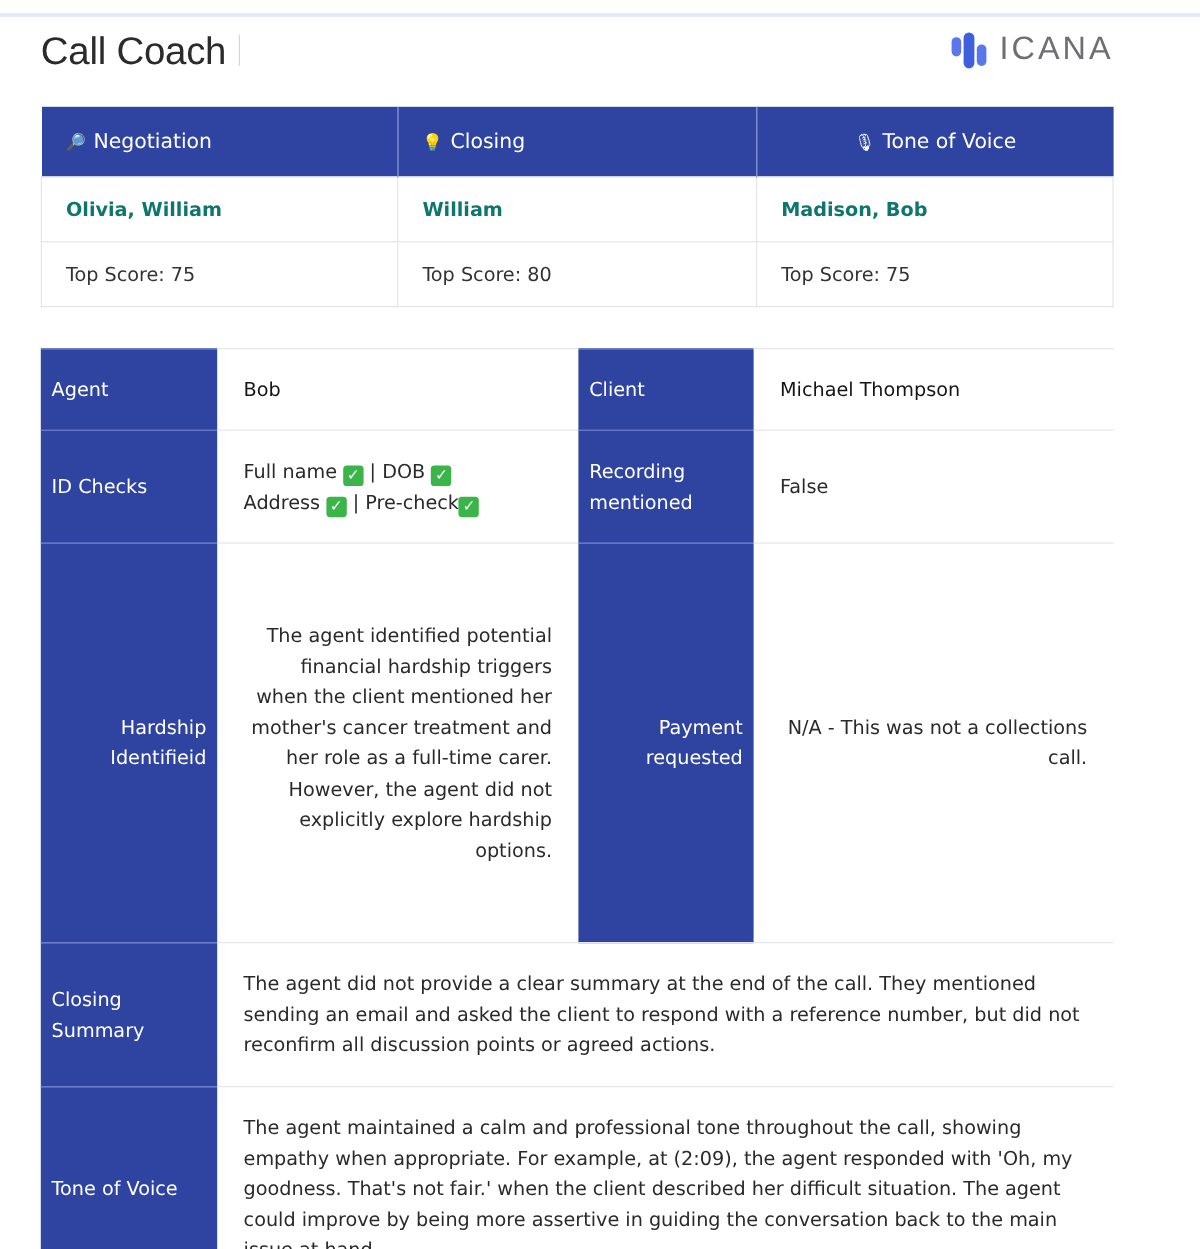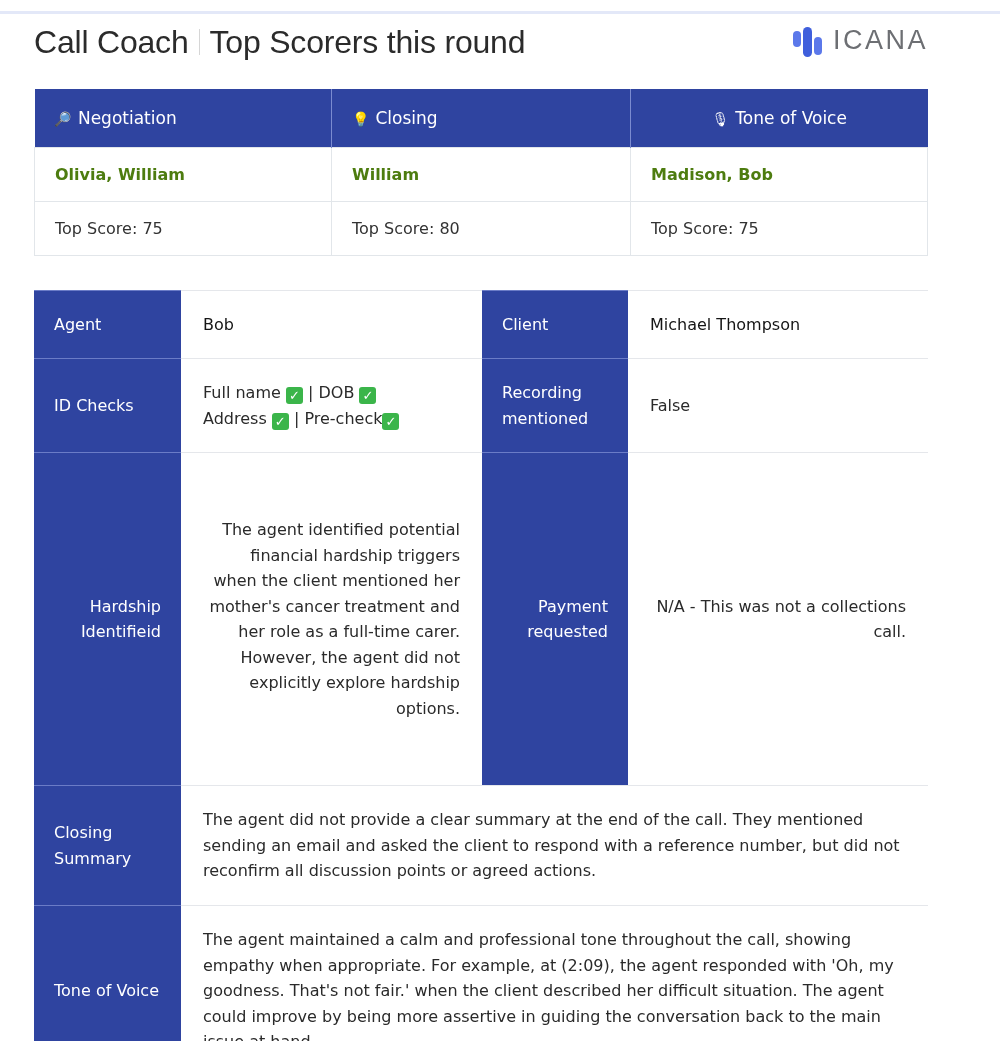--- a/index.html
+++ b/index.html
@@ -10,48 +10,47 @@
   .title { font-family: "Liberation Sans", sans-serif; font-size: 32px; color: #2b2b2b; letter-spacing: -0.2px; display: flex; align-items: center; }
   .title .sep { display: inline-block; width: 1px; height: 26px; background: #d6d6d6; margin: 0 10px; }
   .logo { display: flex; align-items: flex-start; gap: 8px; }
   .logo-text { font-family: "Liberation Sans", sans-serif; font-size: 27px; color: #6d6f73; letter-spacing: 2.5px; }
 
   table { border-collapse: collapse; position: absolute; }
   .scorers { left: 34px; top: 89px; width: 894px; }
   .scorers th { background: #2f44a0; color: #ffffff; font-weight: normal; font-size: 17px; text-align: left; height: 58px; padding: 0 20px; border-right: 1px solid #7b8bd0; }
   .scorers th:last-child { border-right: none; text-align: center; }
   .scorers td { height: 54px; padding: 0 20px; font-size: 16px; border: 1px solid #e2e6ea; }
-  .scorers td.names { font-weight: bold; color: #4d7c0f; margin-top: 44px; }
+  .scorers td.names { font-weight: bold; color: #0f766e; margin-top: 44px; }
   .scorers td.score { color: #333333; }
   .scorers .ico { display: inline-block; margin-right: 6px; font-size: 14px; }
 
   .details { left: 34px; top: 290px; width: 894px; }
   .details td { vertical-align: middle; font-size: 16px; line-height: 25.5px; border-top: 1px solid #e5e7eb; }
-  .details td.lbl { background: #2f44a0; color: #ffffff; padding: 0 20px; width: 147px; border-top: 1px solid #6b7cc7; }
+  .details td.lbl { background: #2f44a0; color: #ffffff; padding: 0 9px; width: 147px; border-top: 1px solid #6b7cc7; }
   .details td.val { padding: 0 22px; color: #2a2a2a; }
   .details td.val.bold { font-weight: normal; color: #151515; }
   .details td.lbl2 { width: 146px; }
   .details td.val1 { width: 301px; }
   .chk { display: inline-block; width: 17px; height: 17px; background: #3bb54a; border-radius: 3px; color: #fff; font-size: 13px; line-height: 17px; text-align: center; vertical-align: -2px; font-weight: bold; }
   .r1 td { height: 68px; }
   .r2 td { height: 94px; }
   .r3 td { height: 333px; text-align: right; }
   .r4 td { height: 120px; }
   .r5 td { height: 170px; }
 </style>
 </head>
 <body>
 
 <div class="topline"></div>
 
 <div class="header">
   <div class="title">
     <span>Call Coach</span>
     <span class="sep"></span>
-    <span>Top Scorers this round</span>
   </div>
   <div class="logo">
     <svg width="34" height="34" viewBox="0 0 34 34">
       <rect x="2" y="6" width="8" height="16" rx="4" fill="#5b78ea"></rect>
       <rect x="12" y="2" width="9" height="30" rx="4.5" fill="#3f5fdc"></rect>
       <rect x="23" y="12" width="8" height="18" rx="4" fill="#5b78ea"></rect>
     </svg>
     <span class="logo-text">ICANA</span>
   </div>
 </div>

